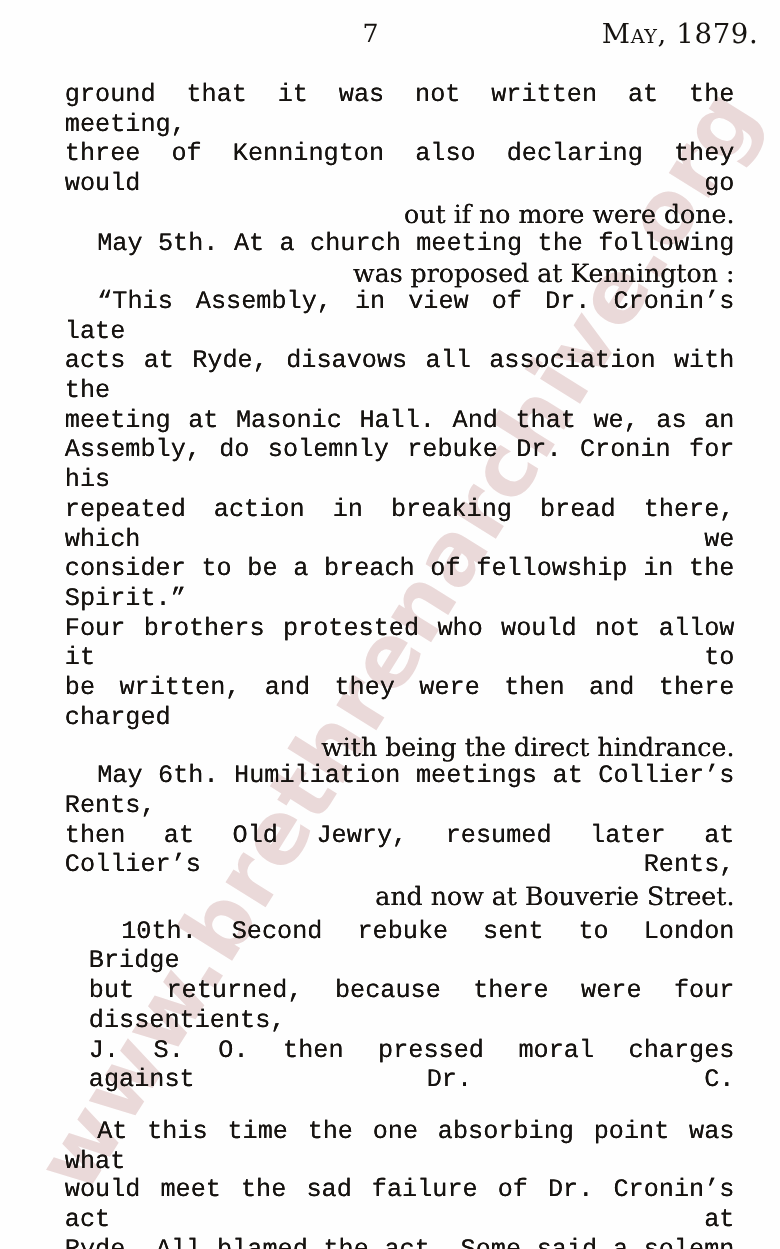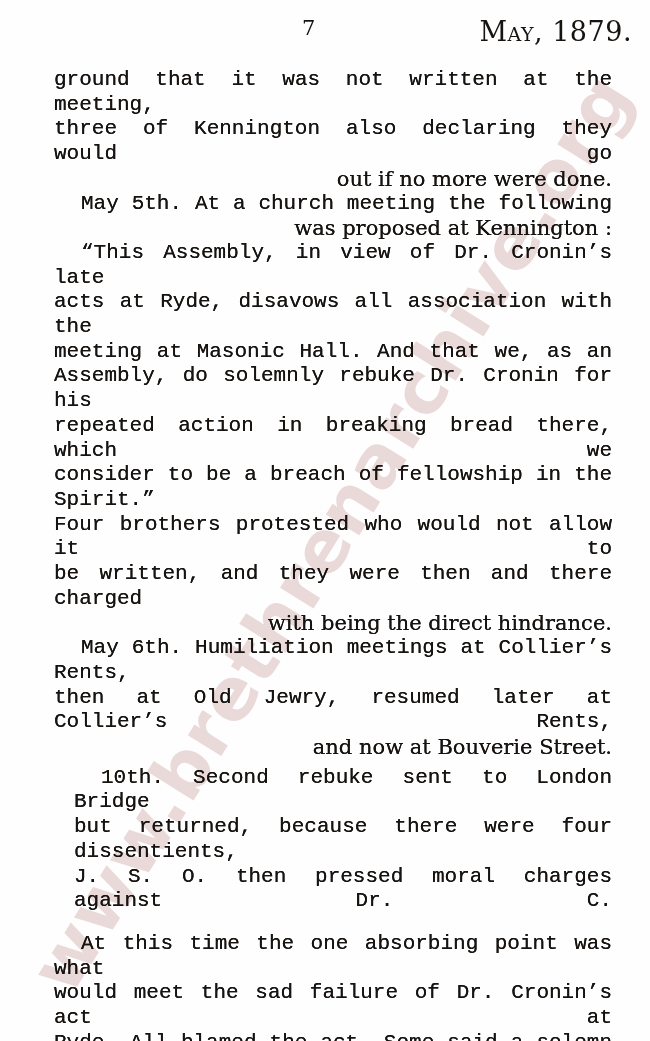--- a/index.html
+++ b/index.html
@@ -48,21 +48,21 @@
     position: absolute;
     left: 238px;
     width: 34px;
     text-align: center;
     letter-spacing: 0.5px;
   }
   .page-date {
     position: absolute;
     right: 0;
     font-variant: small-caps;
-    font-size: 27px;
+    font-size: 23px;
     letter-spacing: 0.5px;
   }
   .text-body {
     position: absolute;
     left: 54px;
     top: 68px;
     width: 558px;
     font-size: 21px;
     line-height: 24.7px;
     text-shadow: 0 0 0.4px currentColor; 

